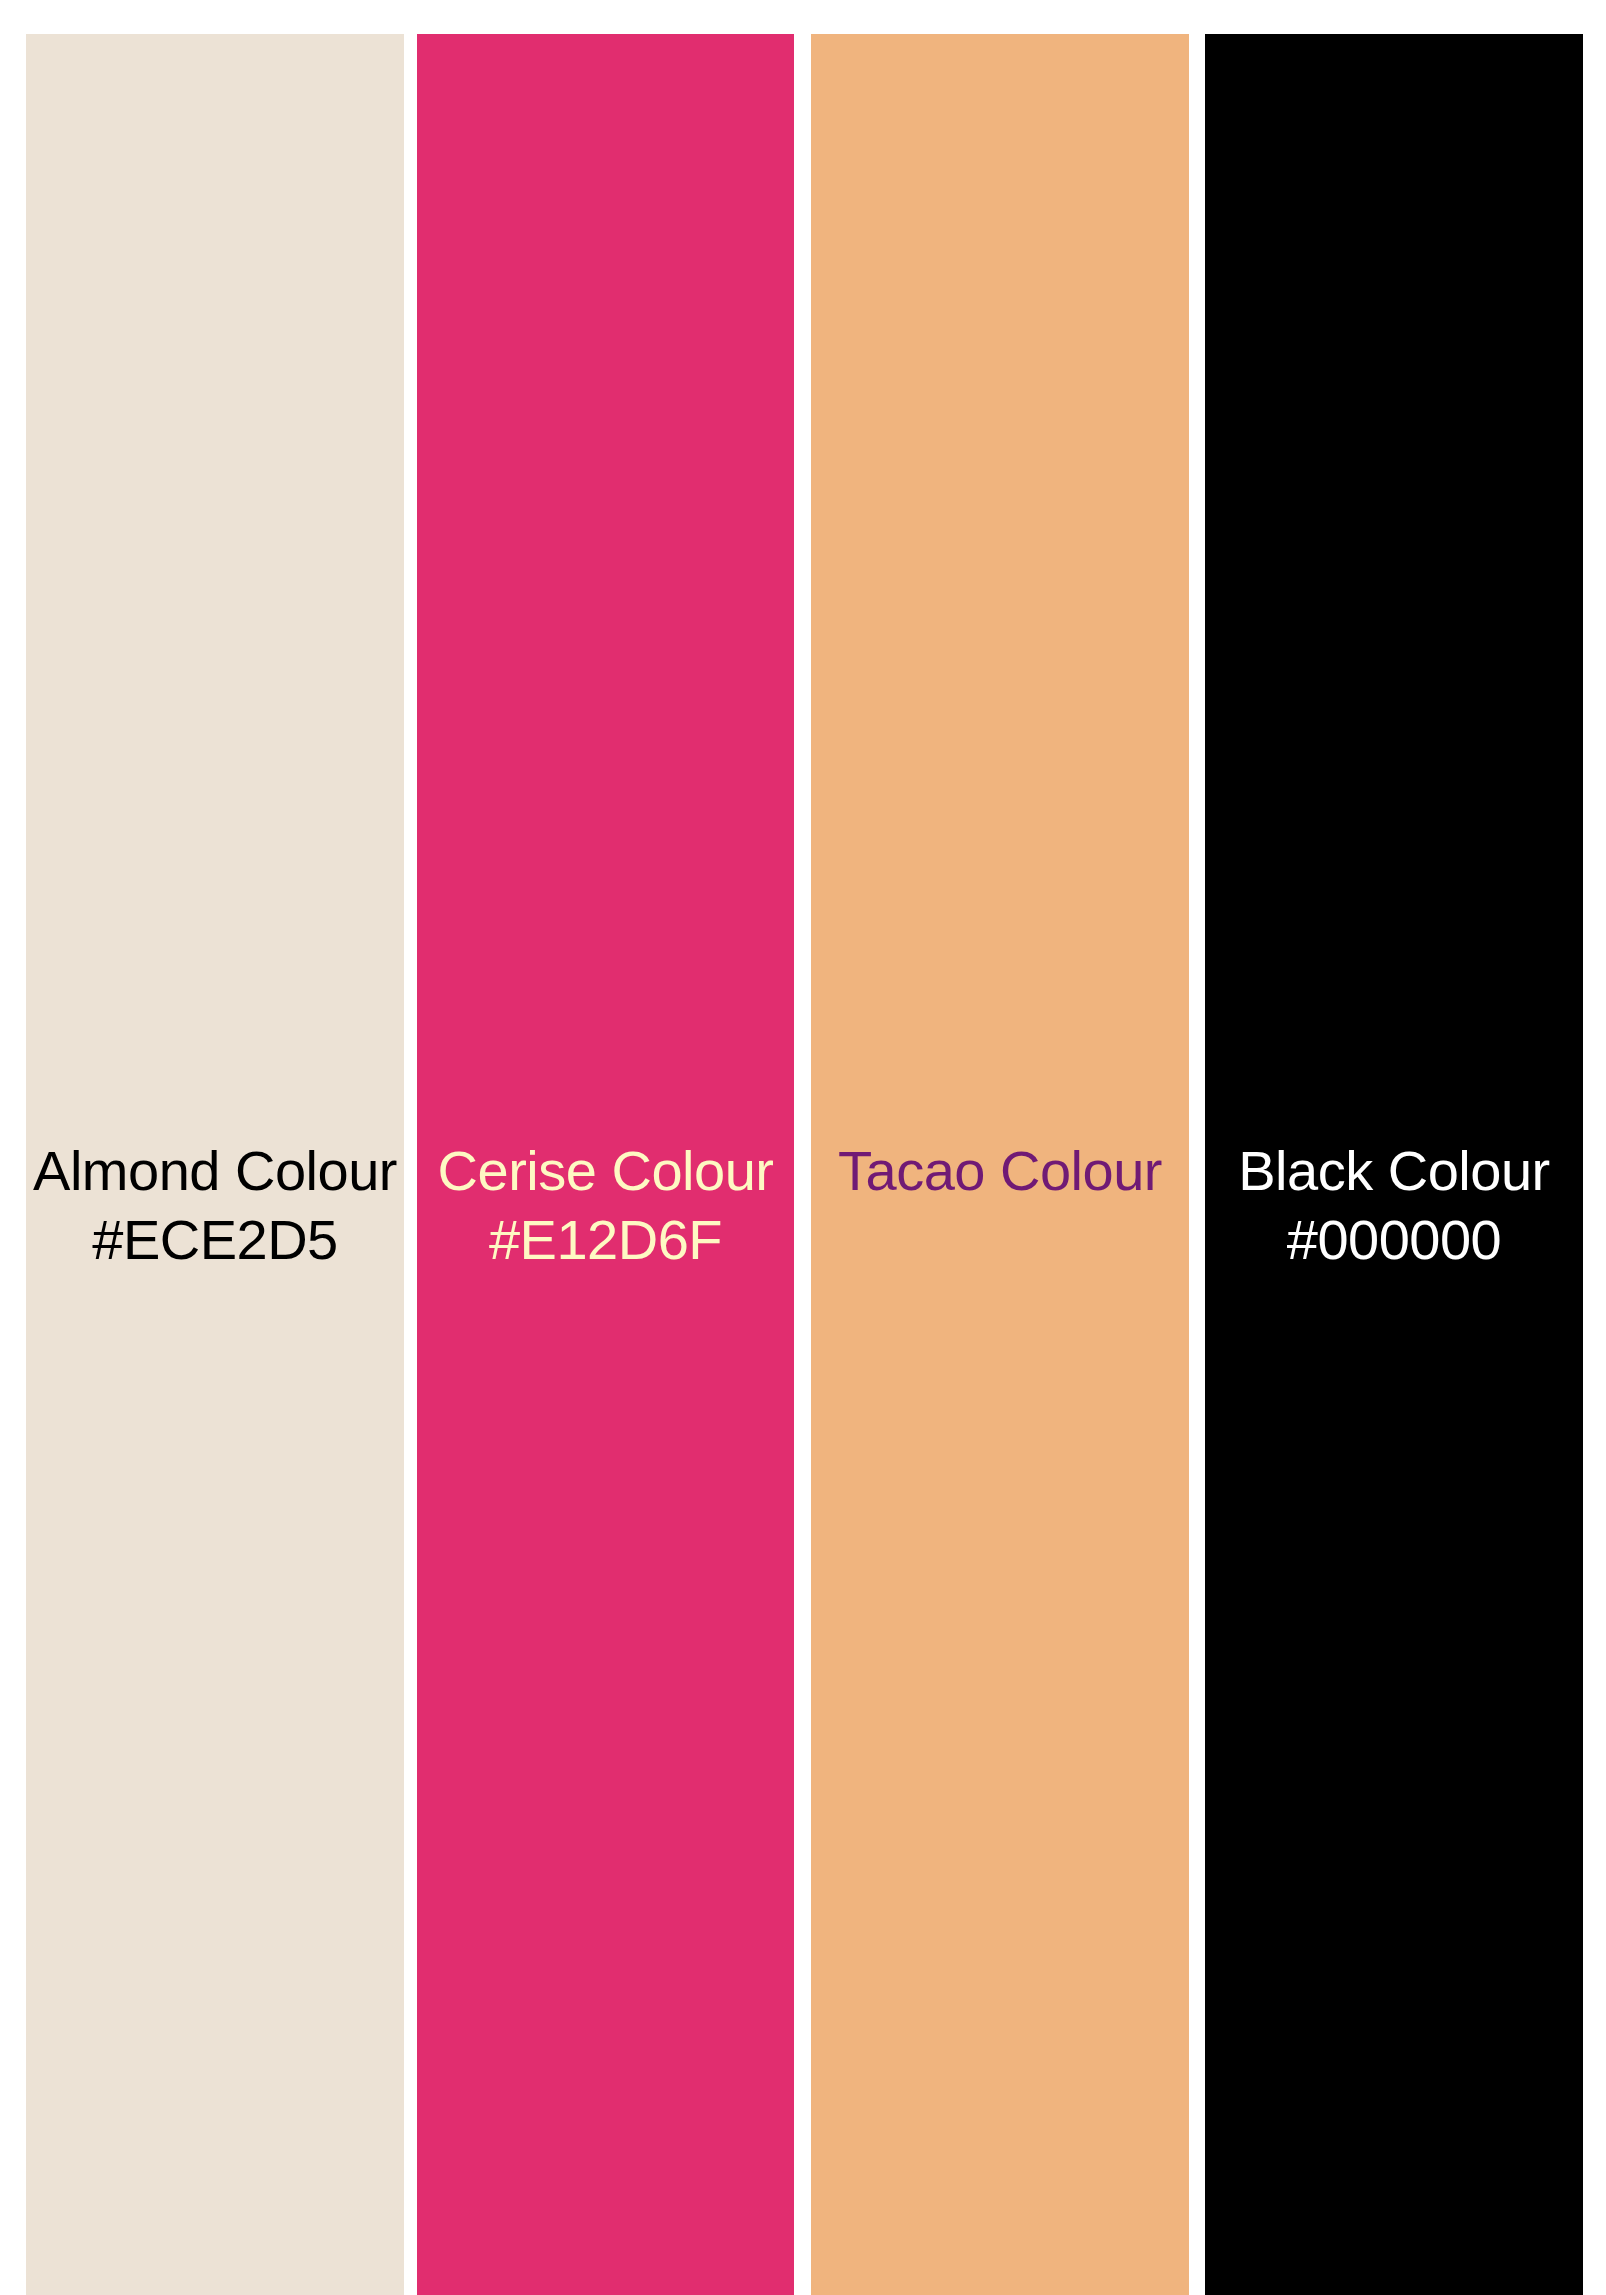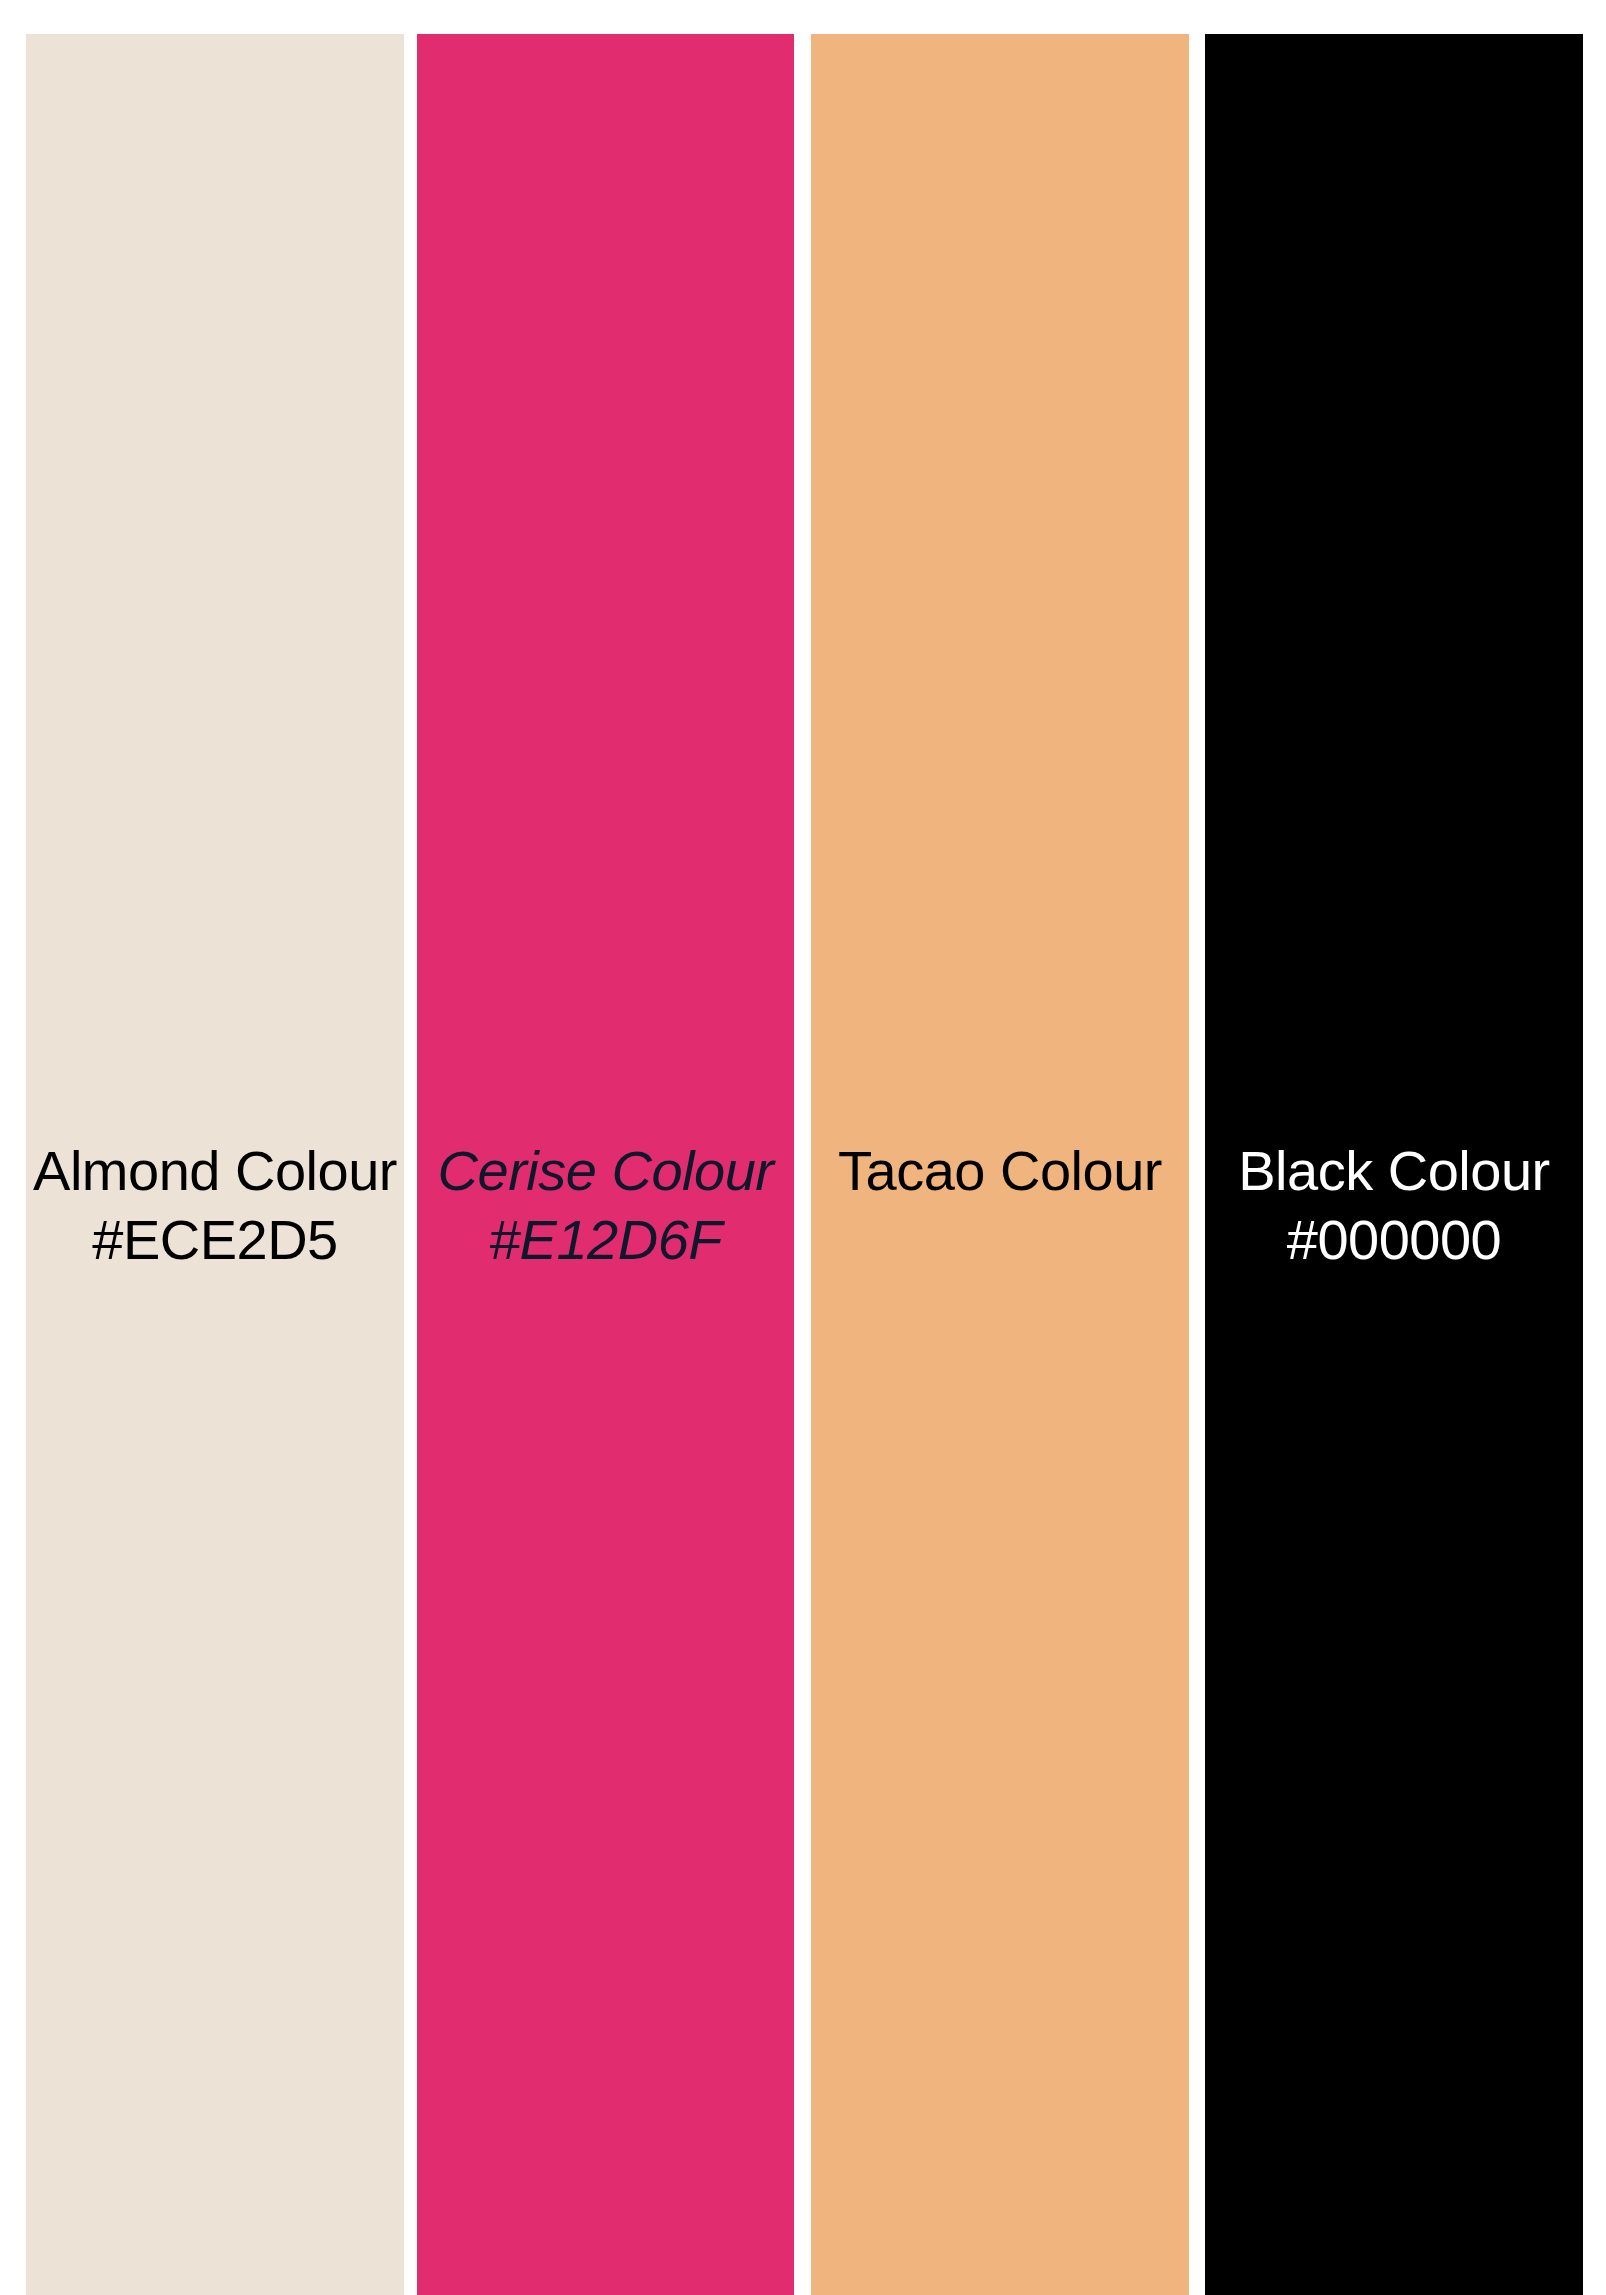--- a/index.html
+++ b/index.html
@@ -60,28 +60,28 @@
 <div class="palette-canvas">
 
   <div class="swatch swatch-1" style="background-color: rgb(236, 226, 213);">
     <div class="caption" style="color: rgb(0, 0, 0);">
       <span class="caption-line">Almond Colour</span>
       <span class="caption-line">#ECE2D5</span>
     </div>
   </div>
 
   <div class="swatch swatch-2" style="background-color: rgb(225, 45, 111);">
-    <div class="caption" style="color: #0f172a; font-style: italic;">
+    <div class="caption" style="color: #fef9c3;">
       <span class="caption-line">Cerise Colour</span>
       <span class="caption-line">#E12D6F</span>
     </div>
   </div>
 
   <div class="swatch swatch-3" style="background-color: rgb(240, 180, 126);">
-    <div class="caption" style="color: #000000;">
+    <div class="caption" style="color: #701a75;">
       <span class="caption-line">Tacao Colour</span>
     </div>
   </div>
 
   <div class="swatch swatch-4" style="background-color: rgb(0, 0, 0);">
     <div class="caption" style="color: rgb(255, 255, 255);">
       <span class="caption-line">Black Colour</span>
       <span class="caption-line">#000000</span>
     </div>
   </div>

